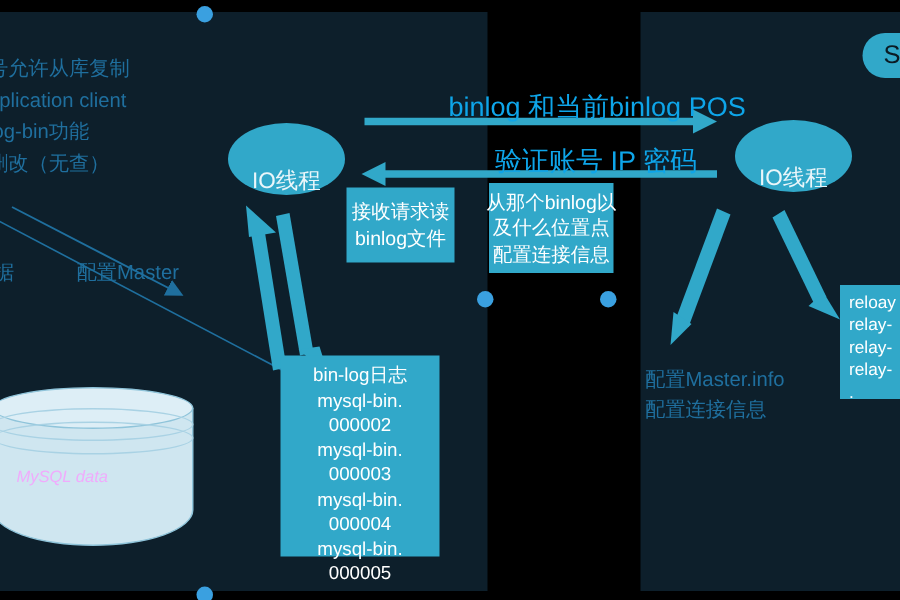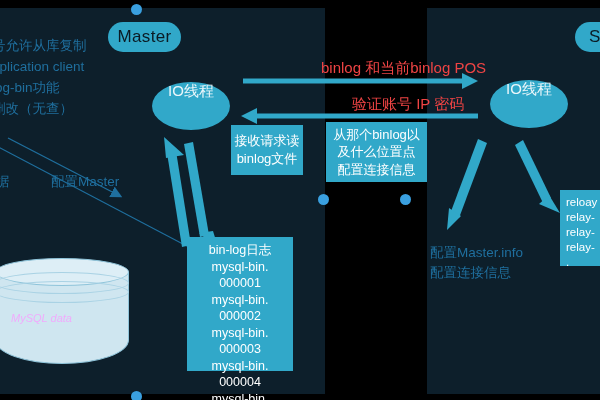--- a/index.html
+++ b/index.html
@@ -14,21 +14,21 @@
   .band{position:absolute;top:8px;height:386px;background:#000;}
   #band-mid{left:325px;width:102px;}
 
   .pill{
     position:absolute;background:#31a8c9;color:#0b1b24;
     border-radius:999px;display:flex;align-items:center;justify-content:center;
     font-size:17px;letter-spacing:.3px;
   }
   .ellipse{
     position:absolute;background:#31a8c9;color:#eaf6fa;
-    border-radius:50%;display:flex;align-items:flex-start;justify-content:center;
+    border-radius:50%;display:flex;align-items:flex-end;justify-content:center;
     font-size:15px;
   }
   .box{
     position:absolute;background:#31a8c9;color:#ffffff;
     display:flex;flex-direction:column;align-items:center;justify-content:center;
     font-size:13px;line-height:1.35;text-align:center;padding:4px 3px;
     box-sizing:border-box;
   }
   .box .ln{white-space:nowrap;}
   .loglist{
@@ -36,21 +36,21 @@
     font-size:12.5px;line-height:1.32;text-align:center;
     padding:5px 6px 7px;box-sizing:border-box;
   }
   .loglist .hd{font-weight:normal;}
   .cap{
     position:absolute;color:#1f6f9e;font-size:13.5px;line-height:1.45;
     text-align:left;white-space:nowrap;
   }
   .cap.left{text-align:left;}
   .lbl-arrow{
-    position:absolute;color:#ef4444;font-size:15px;white-space:nowrap;margin-left:22px;
+    position:absolute;color:#0ea5e9;font-size:18px;white-space:nowrap;
   }
   .dot{position:absolute;width:11px;height:11px;border-radius:50%;background:#3aa0e0;}
   .cyl-body{position:absolute;background:#cfe6f0;border:1px solid #8fc4da;box-sizing:border-box;}
   .cyl-top{position:absolute;background:#ddeef6;border:1px solid #8fc4da;border-radius:50%;box-sizing:border-box;}
   .cyl-line{position:absolute;border:1px solid #a9d2e4;border-radius:50%;box-sizing:border-box;background:transparent;}
   .cyl-label{position:absolute;color:#f0abfc;font-size:11px;font-style:italic;}
   svg.ovl{position:absolute;left:0;top:0;width:600px;height:400px;pointer-events:none;}
 </style>
 </head>
 <body>
@@ -98,23 +98,20 @@
       <path d="M487,143 L459,218 L450,214 L478,139 z" fill="#31a8c9"></path>
       <path d="M447,230 L449,208 L461,216 z" fill="#31a8c9"></path>
     </g>
 
     <g>
       <path d="M523,140 L551,198 L543,203 L515,145 z" fill="#31a8c9"></path>
       <path d="M560,213 L539,204 L549,195 z" fill="#31a8c9"></path>
     </g>
   </svg>
 
-  <div class="pill" style="left:108px;top:22px;width:73px;height:30px;">
-    <span>Master</span>
-  </div>
   <div class="pill" style="left:575px;top:22px;width:73px;height:30px;justify-content:flex-start;padding-left:14px;">
     <span>S</span>
   </div>
 
   <div class="ellipse" style="left:152px;top:82px;width:78px;height:48px;">
     <span>IO线程</span>
   </div>
 
   <div class="ellipse" style="left:490px;top:80px;width:78px;height:48px;">
     <span>IO线程</span>
@@ -137,32 +134,31 @@
     <div class="cyl-line" style="left:-5px;top:272px;width:134px;height:22px;"></div>
     <div class="cyl-line" style="left:-5px;top:281px;width:134px;height:22px;"></div>
     <div class="cyl-label" style="left:11px;top:312px;">MySQL data</div>
   </div>
 
   <div class="box" style="left:231px;top:125px;width:72px;height:50px;text-align:right;">
     <span class="ln">接收请求读</span>
     <span class="ln">binlog文件</span>
   </div>
 
-  <div class="box" style="left:326px;top:122px;width:101px;height:60px;">
+  <div class="box" style="left:326px;top:122px;width:83px;height:60px;">
     <span class="ln">从那个binlog以</span>
     <span class="ln">及什么位置点</span>
     <span class="ln">配置连接信息</span>
   </div>
 
   <div class="lbl-arrow" style="left:299px;top:59px;">binlog 和当前binlog POS</div>
   <div class="lbl-arrow" style="left:330px;top:95px;">验证账号 IP 密码</div>
 
   <div class="loglist" style="left:187px;top:237px;width:106px;height:134px;">
     <div class="hd">bin-log日志</div>
-    <div>mysql-bin. 000001</div>
     <div>mysql-bin. 000002</div>
     <div>mysql-bin. 000003</div>
     <div>mysql-bin. 000004</div>
     <div>mysql-bin. 000005</div>
 
   </div>
 
   <div class="cap" style="left:430px;top:243px;width:148px;line-height:1.5;">
     <div>配置Master.info</div>
     <div>配置连接信息</div>

